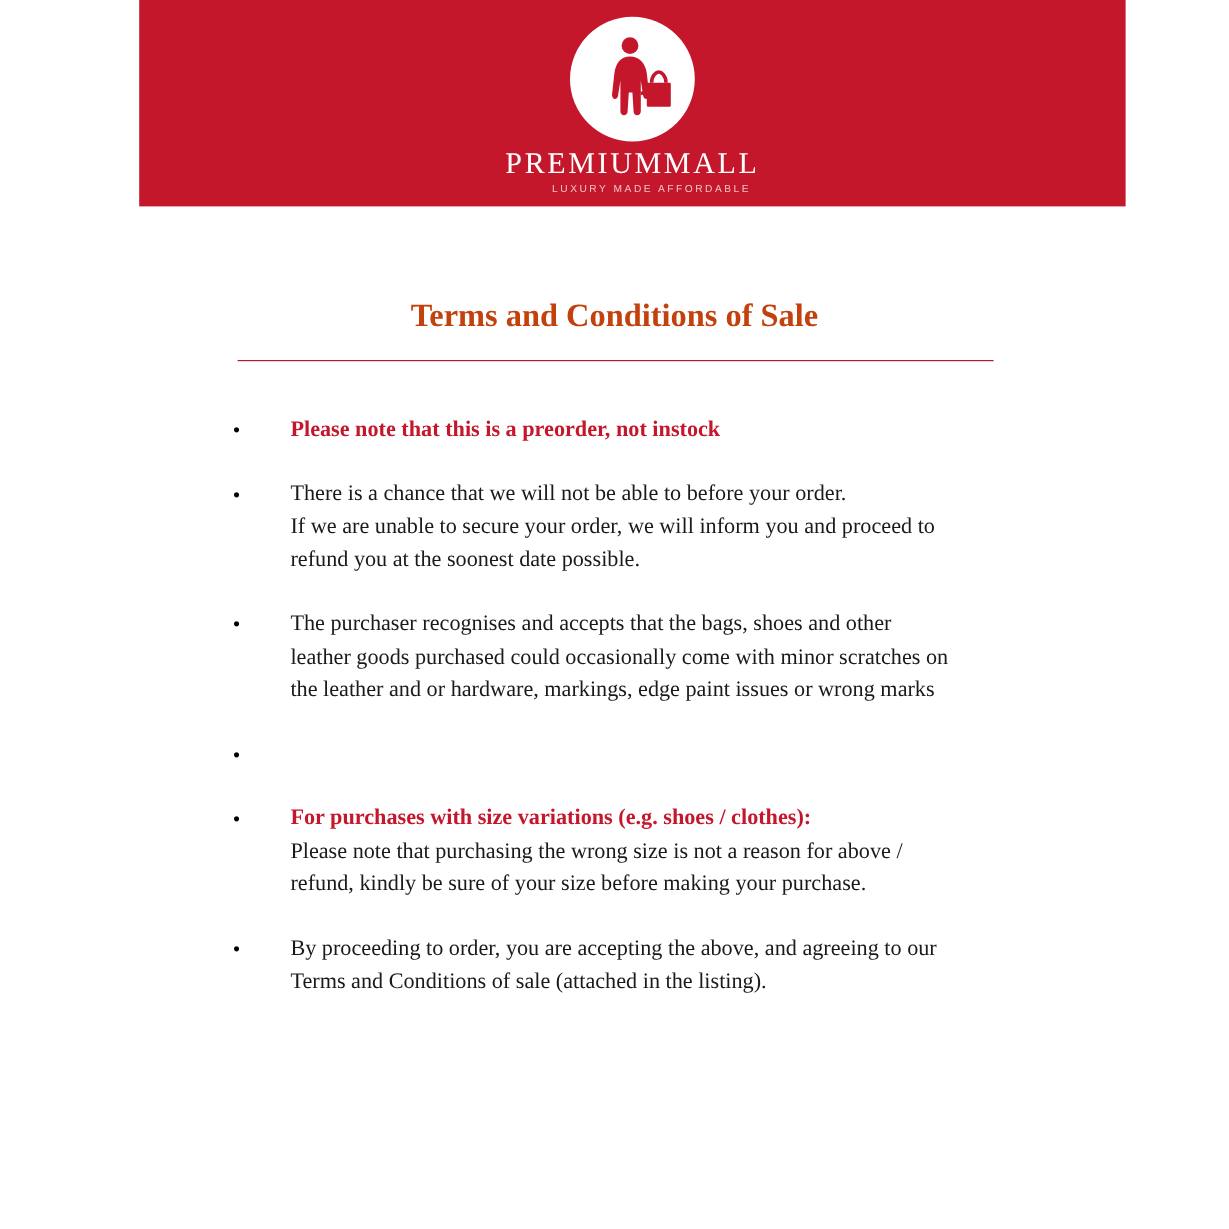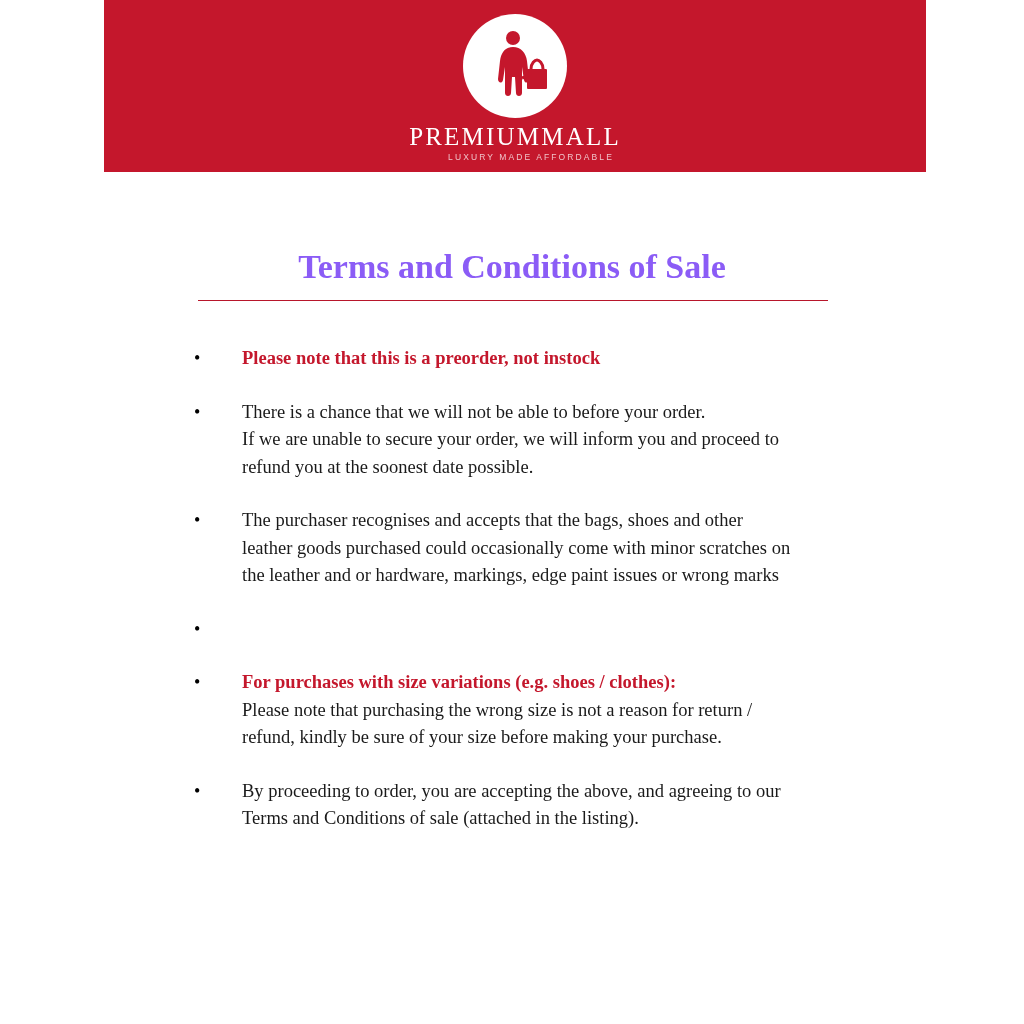--- a/index.html
+++ b/index.html
@@ -18,21 +18,21 @@
   .page {
     position: relative;
     width: 1024px;
     height: 1024px;
     background: #ffffff;
   }
 
   
   .banner {
     position: absolute;
-    left: 104px;
+    left: 116px;
     top: 0;
     width: 822px;
     height: 172px;
     background: #c4172c;
     display: flex;
     align-items: center;
     justify-content: center;
   }
   .logo-block {
     display: flex;
@@ -73,22 +73,22 @@
 
   
   .doc-title {
     position: absolute;
     left: 0;
     top: 248px;
     width: 1024px;
     text-align: center;
     font-family: "Liberation Serif", serif;
     font-weight: bold;
-    font-size: 34px;
-    color: #8b5cf6;
+    font-size: 27px;
+    color: #c2410c;
   }
   .title-rule {
     position: absolute;
     left: 198px;
     top: 300px;
     width: 630px;
     height: 1px;
     background: #b8162b;
   }
 
@@ -178,21 +178,21 @@
       </div>
       <div class="bullet-item">
         <div class="bullet-dot">•</div>
         <div class="bullet-text">
         </div>
       </div>
       <div class="bullet-item">
         <div class="bullet-dot">•</div>
         <div class="bullet-text">
           <span class="line accent">For purchases with size variations (e.g. shoes / clothes):</span>
-          <span class="line">Please note that purchasing the wrong size is not a reason for return /</span>
+          <span class="line">Please note that purchasing the wrong size is not a reason for above /</span>
           <span class="line">refund, kindly be sure of your size before making your purchase.</span>
         </div>
       </div>
       <div class="bullet-item">
         <div class="bullet-dot">•</div>
         <div class="bullet-text">
           <span class="line">By proceeding to order, you are accepting the above, and agreeing to our</span>
           <span class="line">Terms and Conditions of sale (attached in the listing).</span>
         </div>
       </div>

